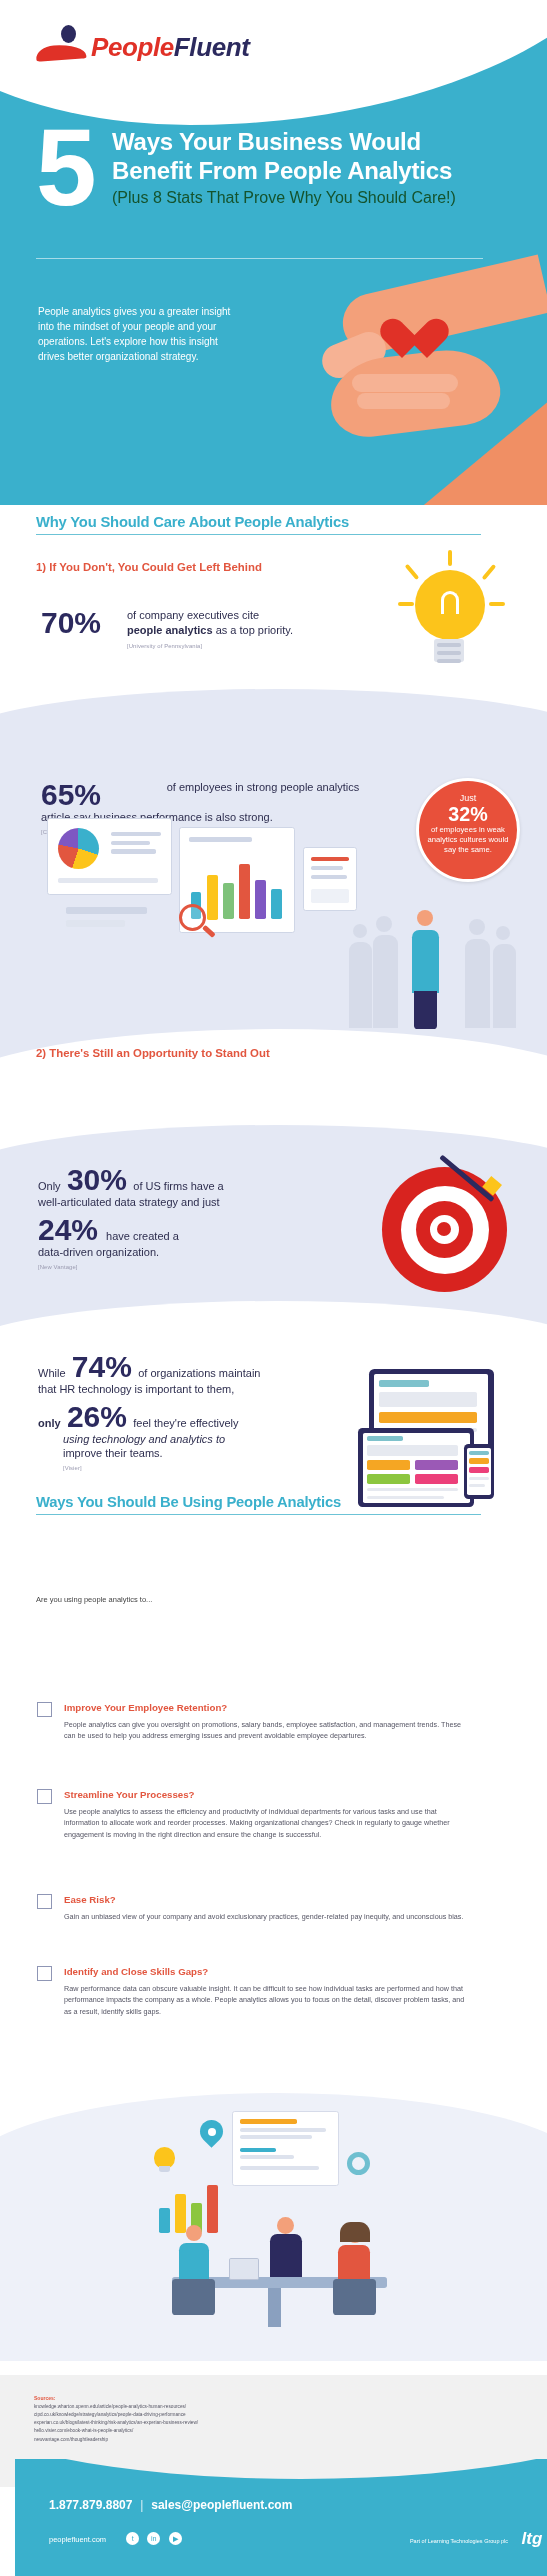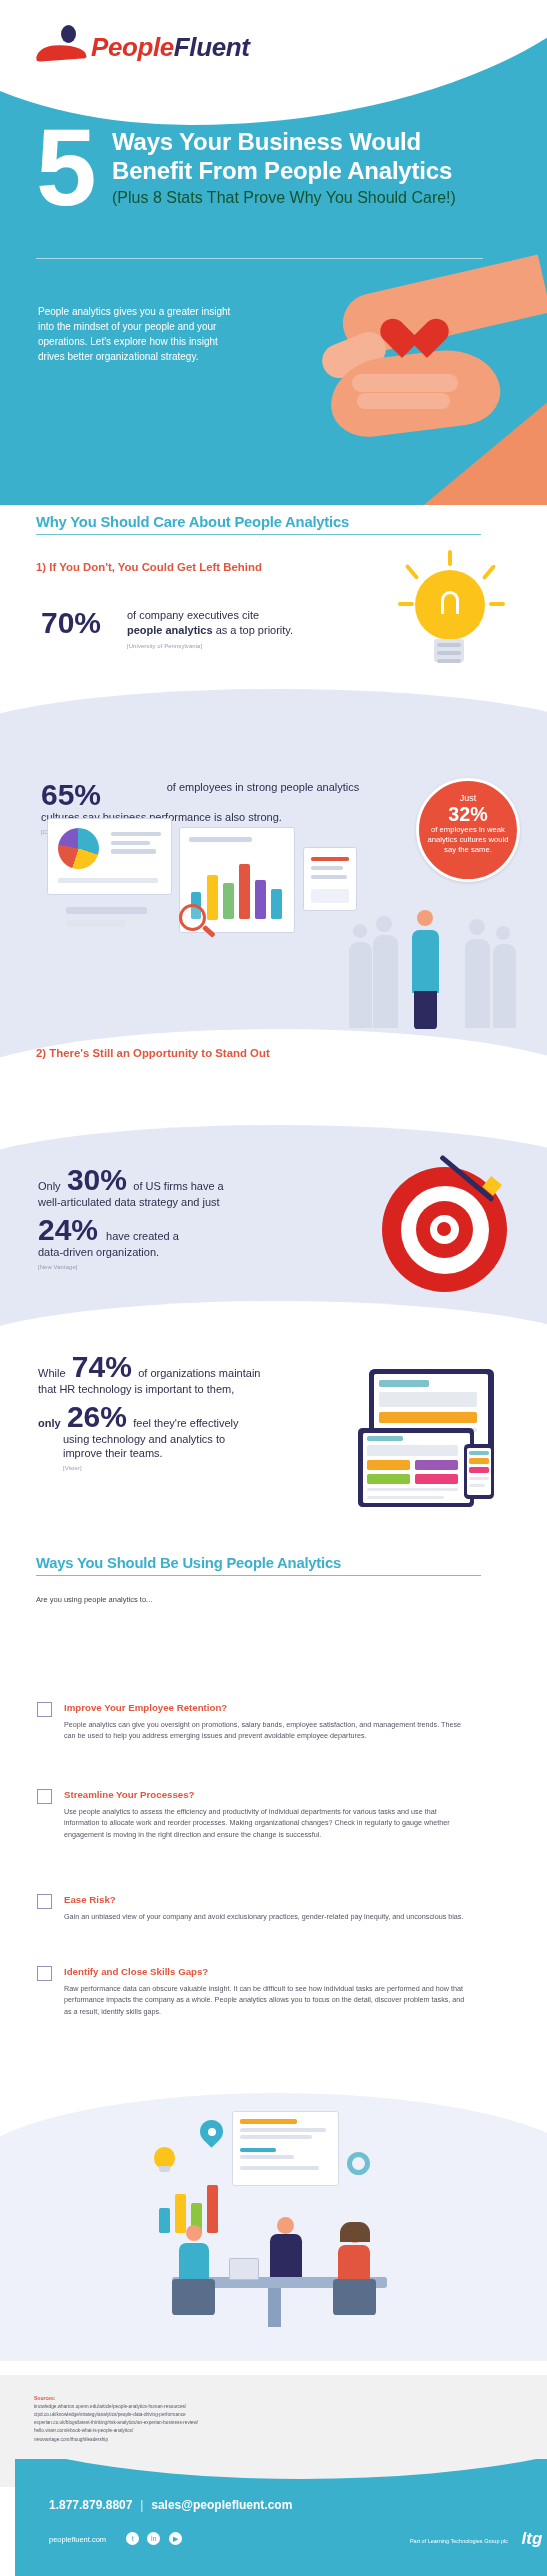--- a/index.html
+++ b/index.html
@@ -265,21 +265,21 @@
   <div class="curve-top" style="top:689px;"></div>
   <div style="position:absolute; left:-54px; top:1029px; width:662px; height:63px; background:#ffffff; border-radius:50% 50% 0 0/100% 100% 0 0;"></div>
 
   <div style="position:absolute; left:41px; top:734px; width:358px;margin-top:46px;">
     <div style="display:flex; align-items:flex-start;">
       <div class="stat-big" style="width:86px;">65%</div>
       <div style="flex:1;text-align:center;">
         <div class="stat-copy">of employees in strong people analytics</div>
       </div>
     </div>
-    <div class="stat-copy">cultures say business performance is also strong.</div>
+    <div class="stat-copy">article say business performance is also strong.</div>
     <div class="src">[CIPD]</div>
   </div>
 
   <div class="circle-callout" style="left:416px; top:778px;">
     <div class="a">Just</div>
     <div class="b">32%</div>
     <div class="c">of employees in weak analytics cultures would say the same.</div>
   </div>
 
   <div style="position:absolute; left:36px; top:818px; width:322px; height:179px;">
@@ -362,21 +362,21 @@
       <span class="stat-copy">While</span>
       <span class="stat-big" style="margin:0 6.3px;">74%</span>
       <span class="stat-copy">of organizations maintain</span>
     </div>
     <div class="stat-copy">that HR technology is important to them,</div>
     <div style="display:flex; align-items:baseline; margin-top:5.4px;">
       <span class="stat-copy" style="font-weight:bold;">only</span>
       <span class="stat-big" style="margin:0 6.3px;">26%</span>
       <span class="stat-copy">feel they're effectively</span>
     </div>
-    <div class="stat-copy" style="margin-left:25px;">using technology and analytics to</div>
+    <div class="stat-copy" style="margin-left:25px;font-style:italic;">using technology and analytics to</div>
     <div class="stat-copy" style="margin-left:25px;">improve their teams.</div>
     <div class="src" style="margin-left:25px;">[Visier]</div>
   </div>
 
   <div style="position:absolute; left:358px; top:1369px; width:165px; height:143px;">
     <div style="position:absolute; left:10.7px; top:0px; width:125px; height:98px; background:#2c2a5e; border-radius:5.4px; padding:5.4px;">
       <div style="background:#fff; height:100%; border-radius:1.8px; position:relative;">
         <div class="chip" style="left:5.4px; top:5.4px; width:50px; height:7.2px; background:#7ec2cc;"></div>
         <div class="chip" style="left:5.4px; top:18px; width:98px; height:14.3px; background:#e6e9f0;"></div>
         <div class="chip" style="left:5.4px; top:38px; width:98px; height:10.7px; background:#f5a623;"></div>
@@ -401,21 +401,21 @@
       <div style="background:#fff; height:100%; border-radius:1.8px; position:relative;">
         <div class="chip" style="left:2.7px; top:3.6px; width:19.7px; height:3.6px; background:#7ec2cc;"></div>
         <div class="chip" style="left:2.7px; top:10.7px; width:19.7px; height:5.4px; background:#f5a623;"></div>
         <div class="chip" style="left:2.7px; top:19.7px; width:19.7px; height:5.4px; background:#ec407a;"></div>
         <div class="chip" style="left:2.7px; top:29px; width:19.7px; height:3.6px; background:#e6e9f0;"></div>
         <div class="chip" style="left:2.7px; top:36px; width:16px; height:3.6px; background:#e6e9f0;"></div>
       </div>
     </div>
   </div>
 
-  <div class="sec-head" style="top:1555px;">
+  <div class="sec-head" style="top:1494px;">
     <div class="t">Ways You Should Be Using People Analytics</div>
     <div class="bar"></div>
   </div>
   <div style="position:absolute; left:36px; top:1595px; font-size:7.5px; color:#444;">Are you using people analytics to...</div>
 
 
   <div class="chk-item" style="top:1702px;">
     <div class="chk-box"></div>
     <div class="chk-title">Improve Your Employee Retention?</div>
     <div class="chk-body">People analytics can give you oversight on promotions, salary bands, employee satisfaction, and management trends. These can be used to help you address emerging issues and prevent avoidable employee departures.</div>

